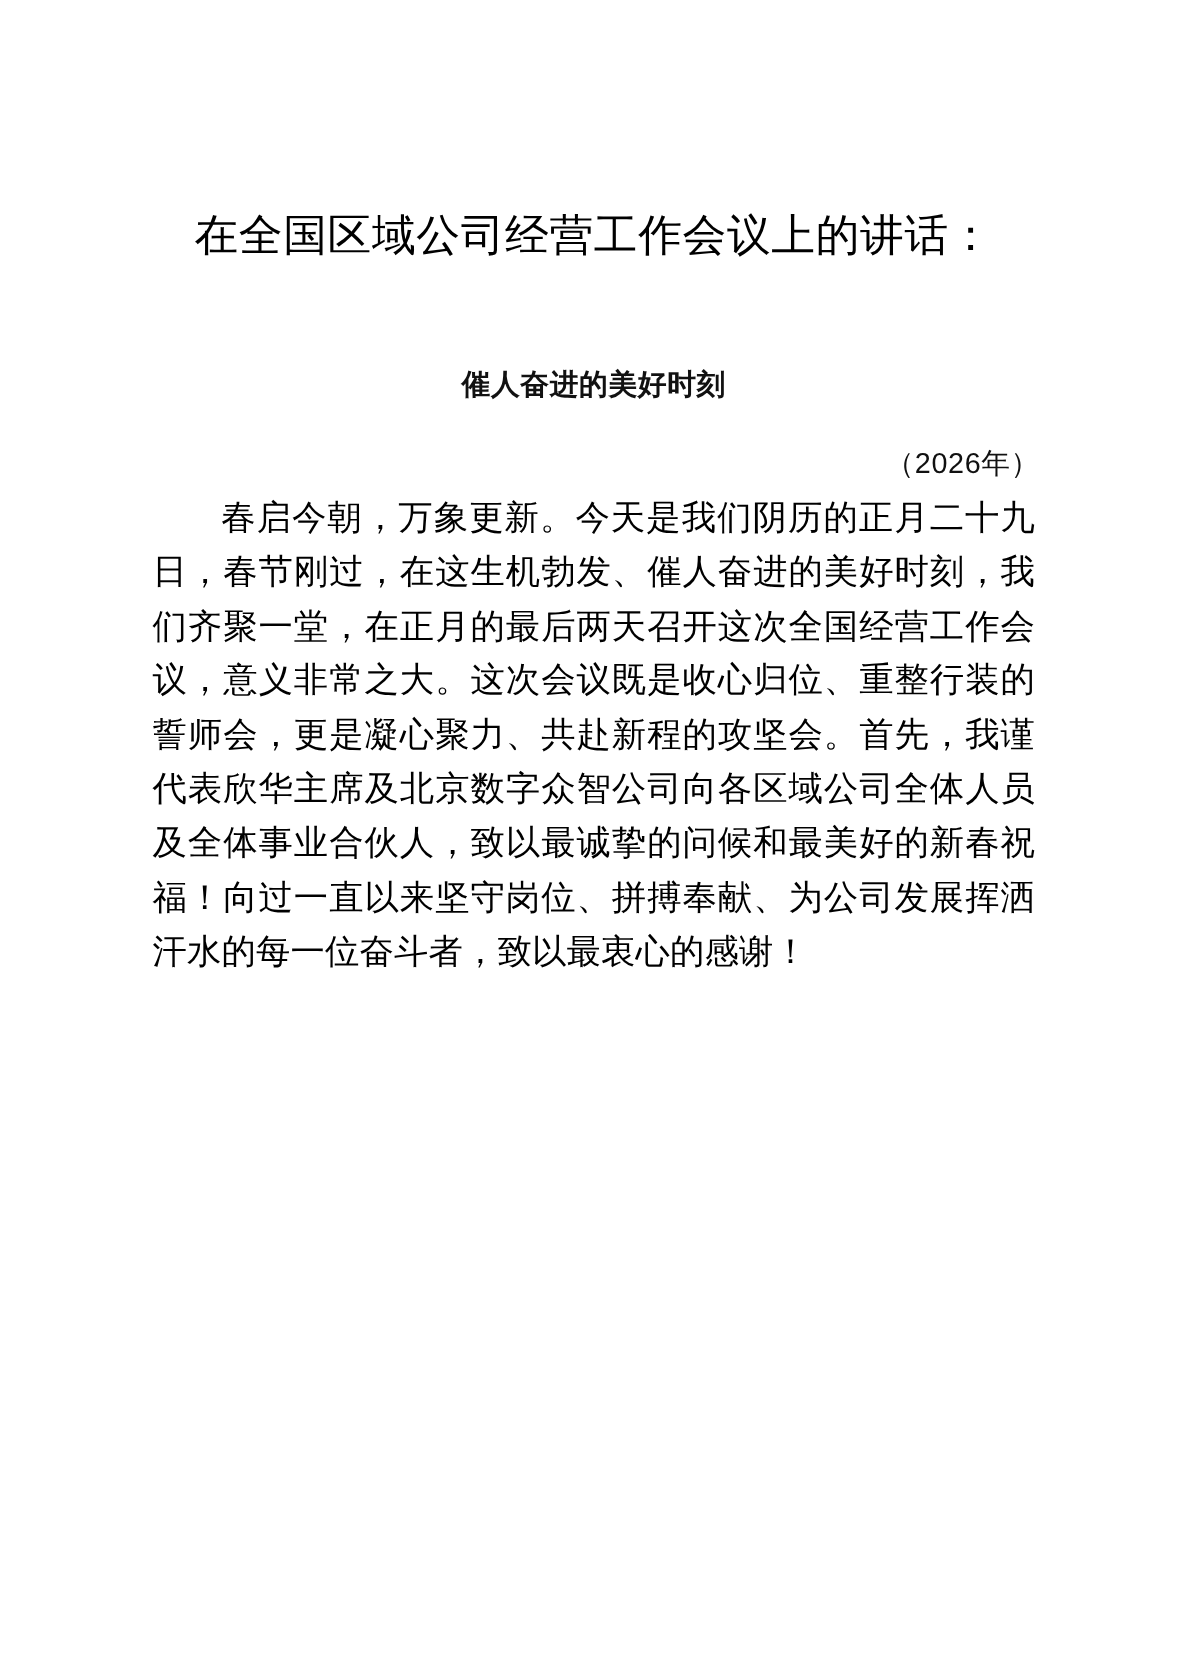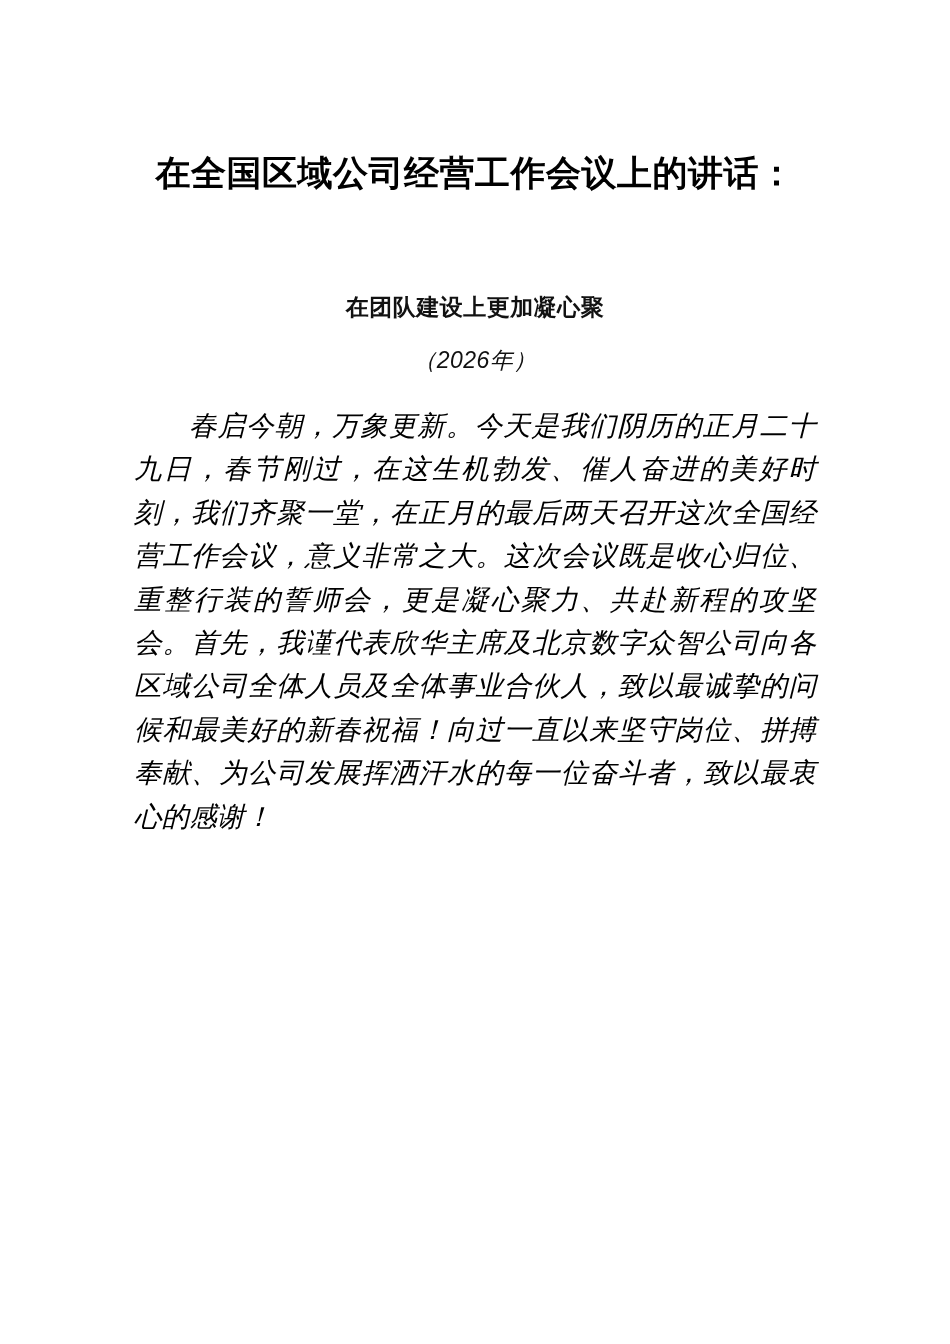--- a/index.html
+++ b/index.html
@@ -21,25 +21,25 @@
     width: 950px;
     height: 1344px;
     background: #ffffff;
     box-sizing: border-box;
   }
 
   
   .doc-title {
     position: absolute;
     left: 118px;
-    top: 147px;
+    top: 162px;
     width: 714px;
     text-align: center;
     font-family: "Liberation Serif", "DejaVu Serif", serif;
-    font-weight: bold;
+    font-weight: normal;
     font-size: 35px;
     line-height: 53px;
     letter-spacing: 0.5px;
     color: #000000;
   }
   .doc-title .tline {
     display: block;
     white-space: nowrap;
   }
 
@@ -55,64 +55,62 @@
     font-size: 23px;
     line-height: 30px;
     letter-spacing: 0.5px;
     color: #111111;
   }
 
   
   .doc-date {
     position: absolute;
     left: 118px;
-    top: 345px;
+    top: 355px;
     width: 714px;
-    text-align: center;
+    text-align: right;
     font-family: "Liberation Sans", "DejaVu Sans", sans-serif;
     font-weight: normal;
     font-size: 23px;
     line-height: 30px;
     letter-spacing: 0.5px;
     color: #111111;
-    font-style: italic;
   }
 
   
   .doc-body {
     position: absolute;
     left: 118px;
     top: 388px;
     width: 714px;
   }
   .doc-body p {
-    margin: 16px;
+    margin: 4px;
     padding: 0;
     font-family: "Liberation Serif", "DejaVu Serif", serif;
     font-size: 27.5px;
     line-height: 43.4px;
     text-align: justify;
     text-justify: inter-character;
     text-indent: 55px;
     letter-spacing: 0.1px;
     color: #000000;
     word-break: break-all;
-    font-style: italic;
   }
 </style>
 </head>
 <body>
 
 <div class="page">
 
   <div class="doc-title">
     <span class="tline">在全国区域公司经营工作会议上的讲话：</span>
   </div>
 
-  <div class="doc-byline">在团队建设上更加凝心聚</div>
+  <div class="doc-byline">催人奋进的美好时刻</div>
 
   <div class="doc-date">（2026年）</div>
 
   <div class="doc-body">
     <p>春启今朝，万象更新。今天是我们阴历的正月二十九日，春节刚过，在这生机勃发、催人奋进的美好时刻，我们齐聚一堂，在正月的最后两天召开这次全国经营工作会议，意义非常之大。这次会议既是收心归位、重整行装的誓师会，更是凝心聚力、共赴新程的攻坚会。首先，我谨代表欣华主席及北京数字众智公司向各区域公司全体人员及全体事业合伙人，致以最诚挚的问候和最美好的新春祝福！向过一直以来坚守岗位、拼搏奉献、为公司发展挥洒汗水的每一位奋斗者，致以最衷心的感谢！</p>
   </div>
 
 </div>
 
 </body></html>

